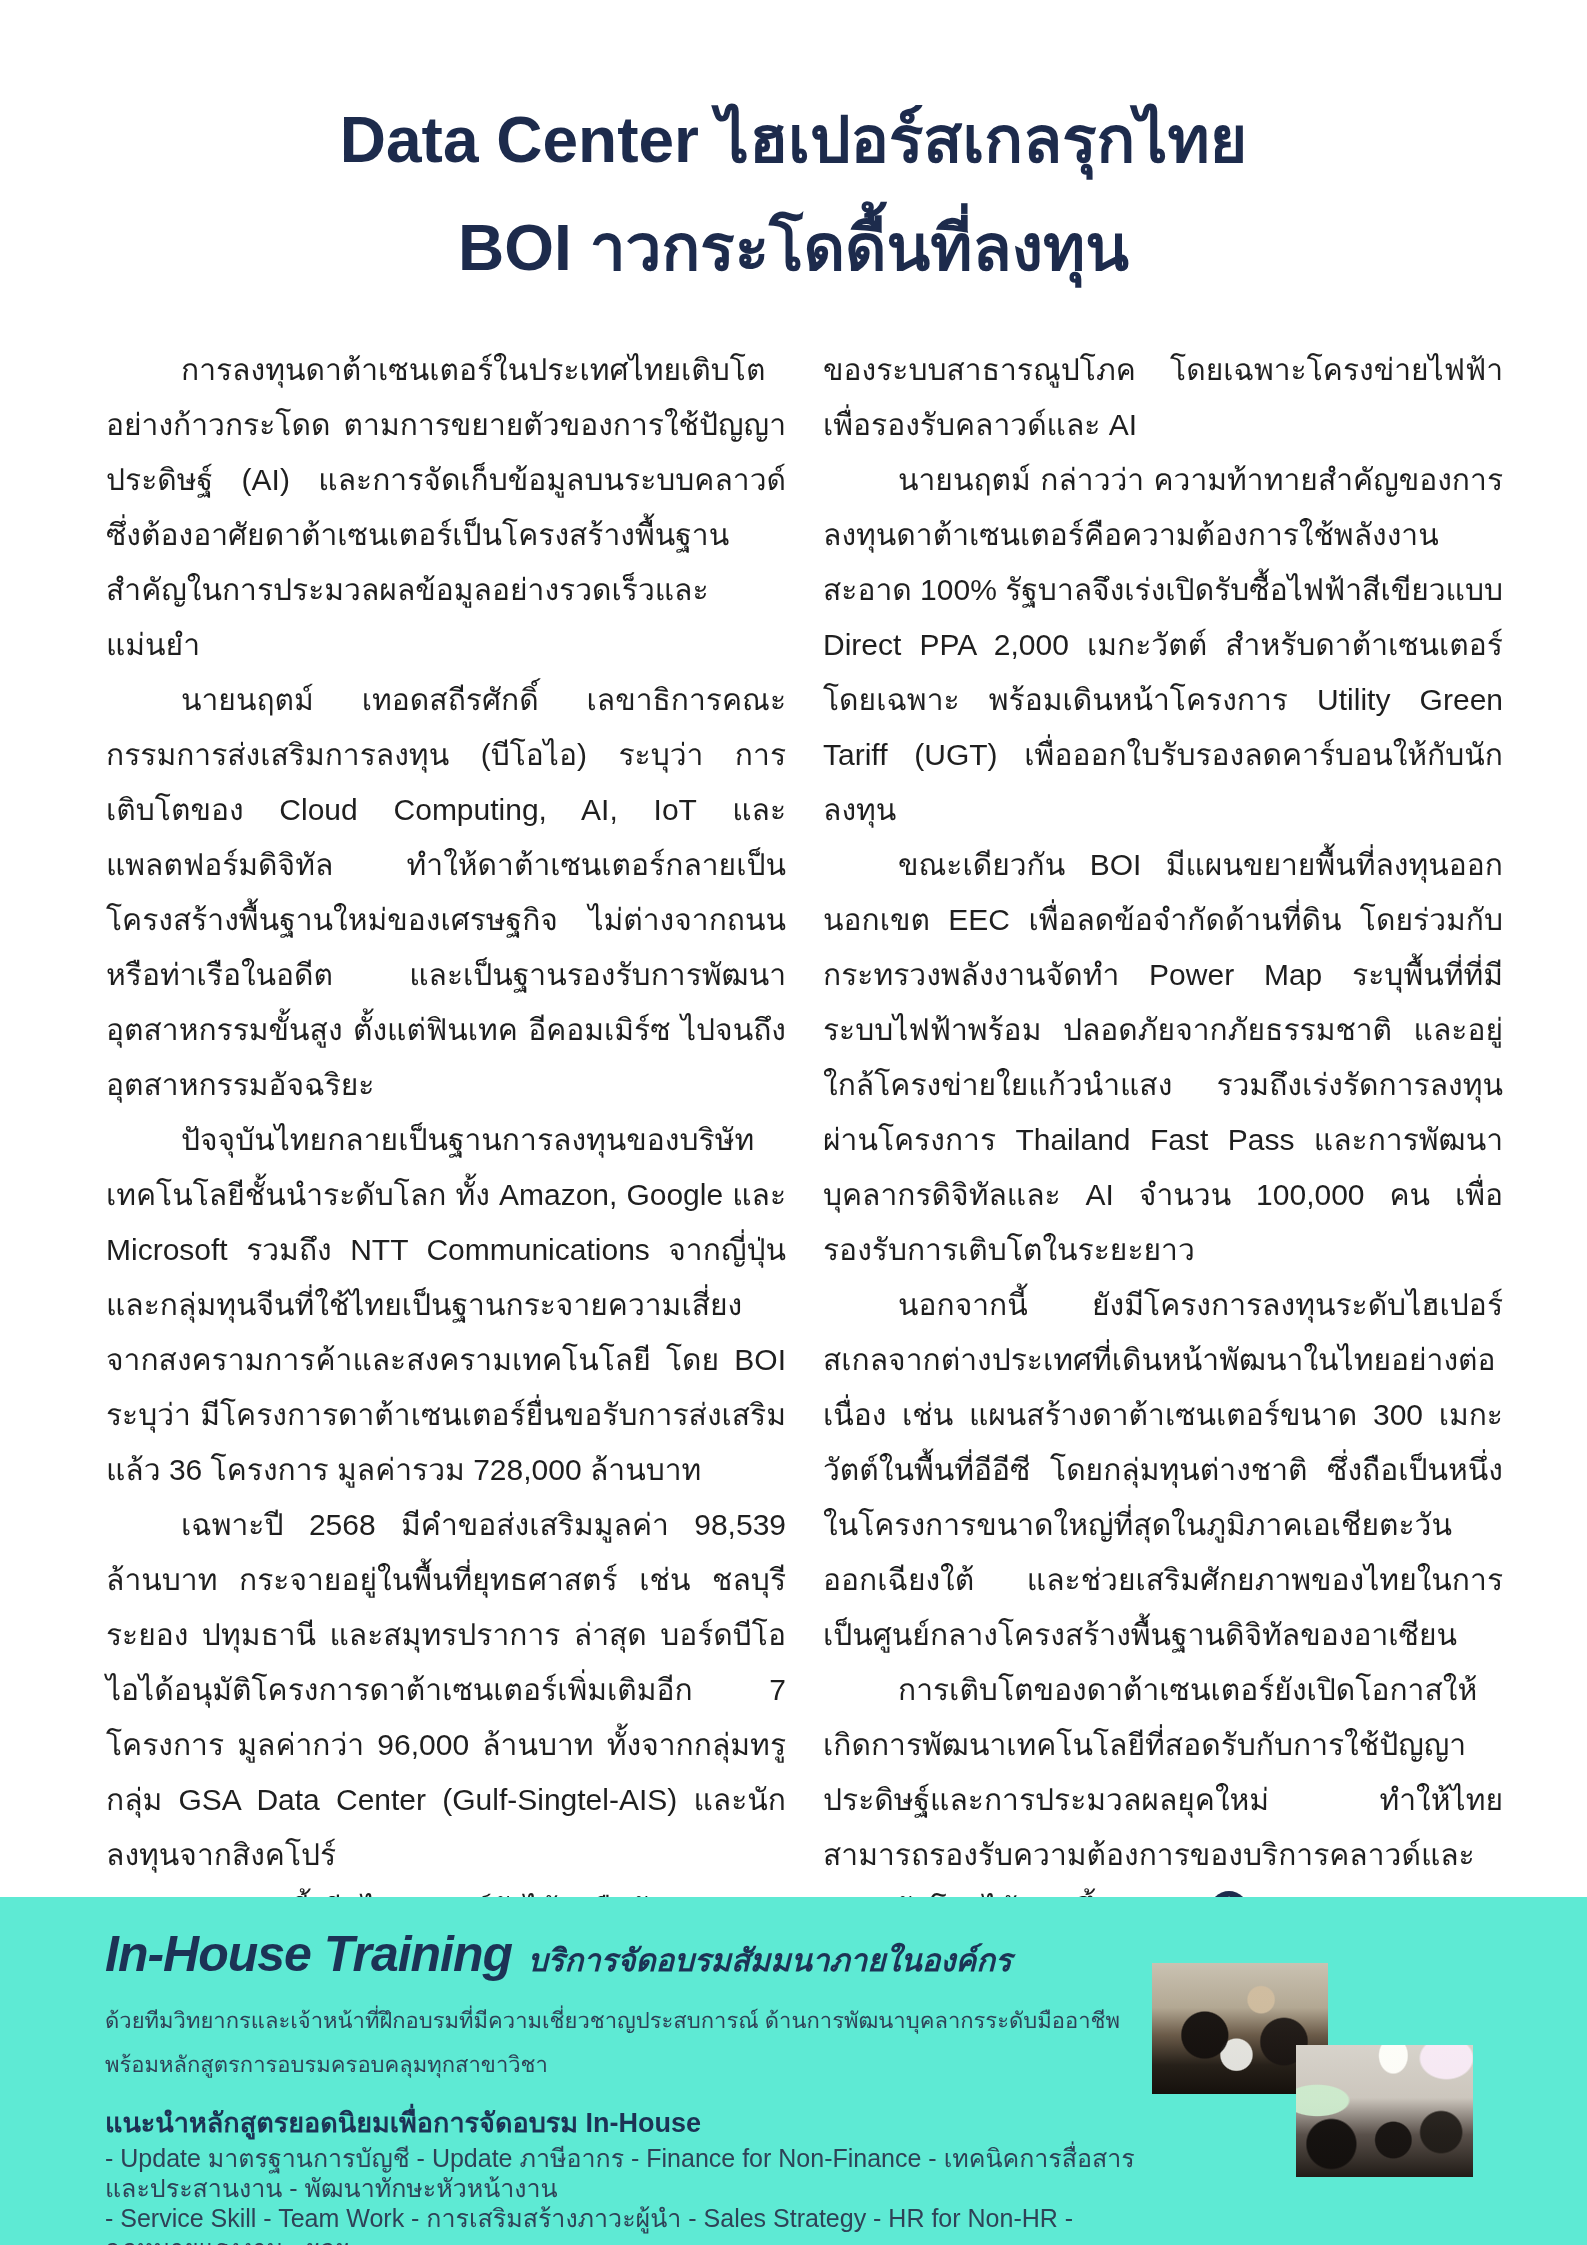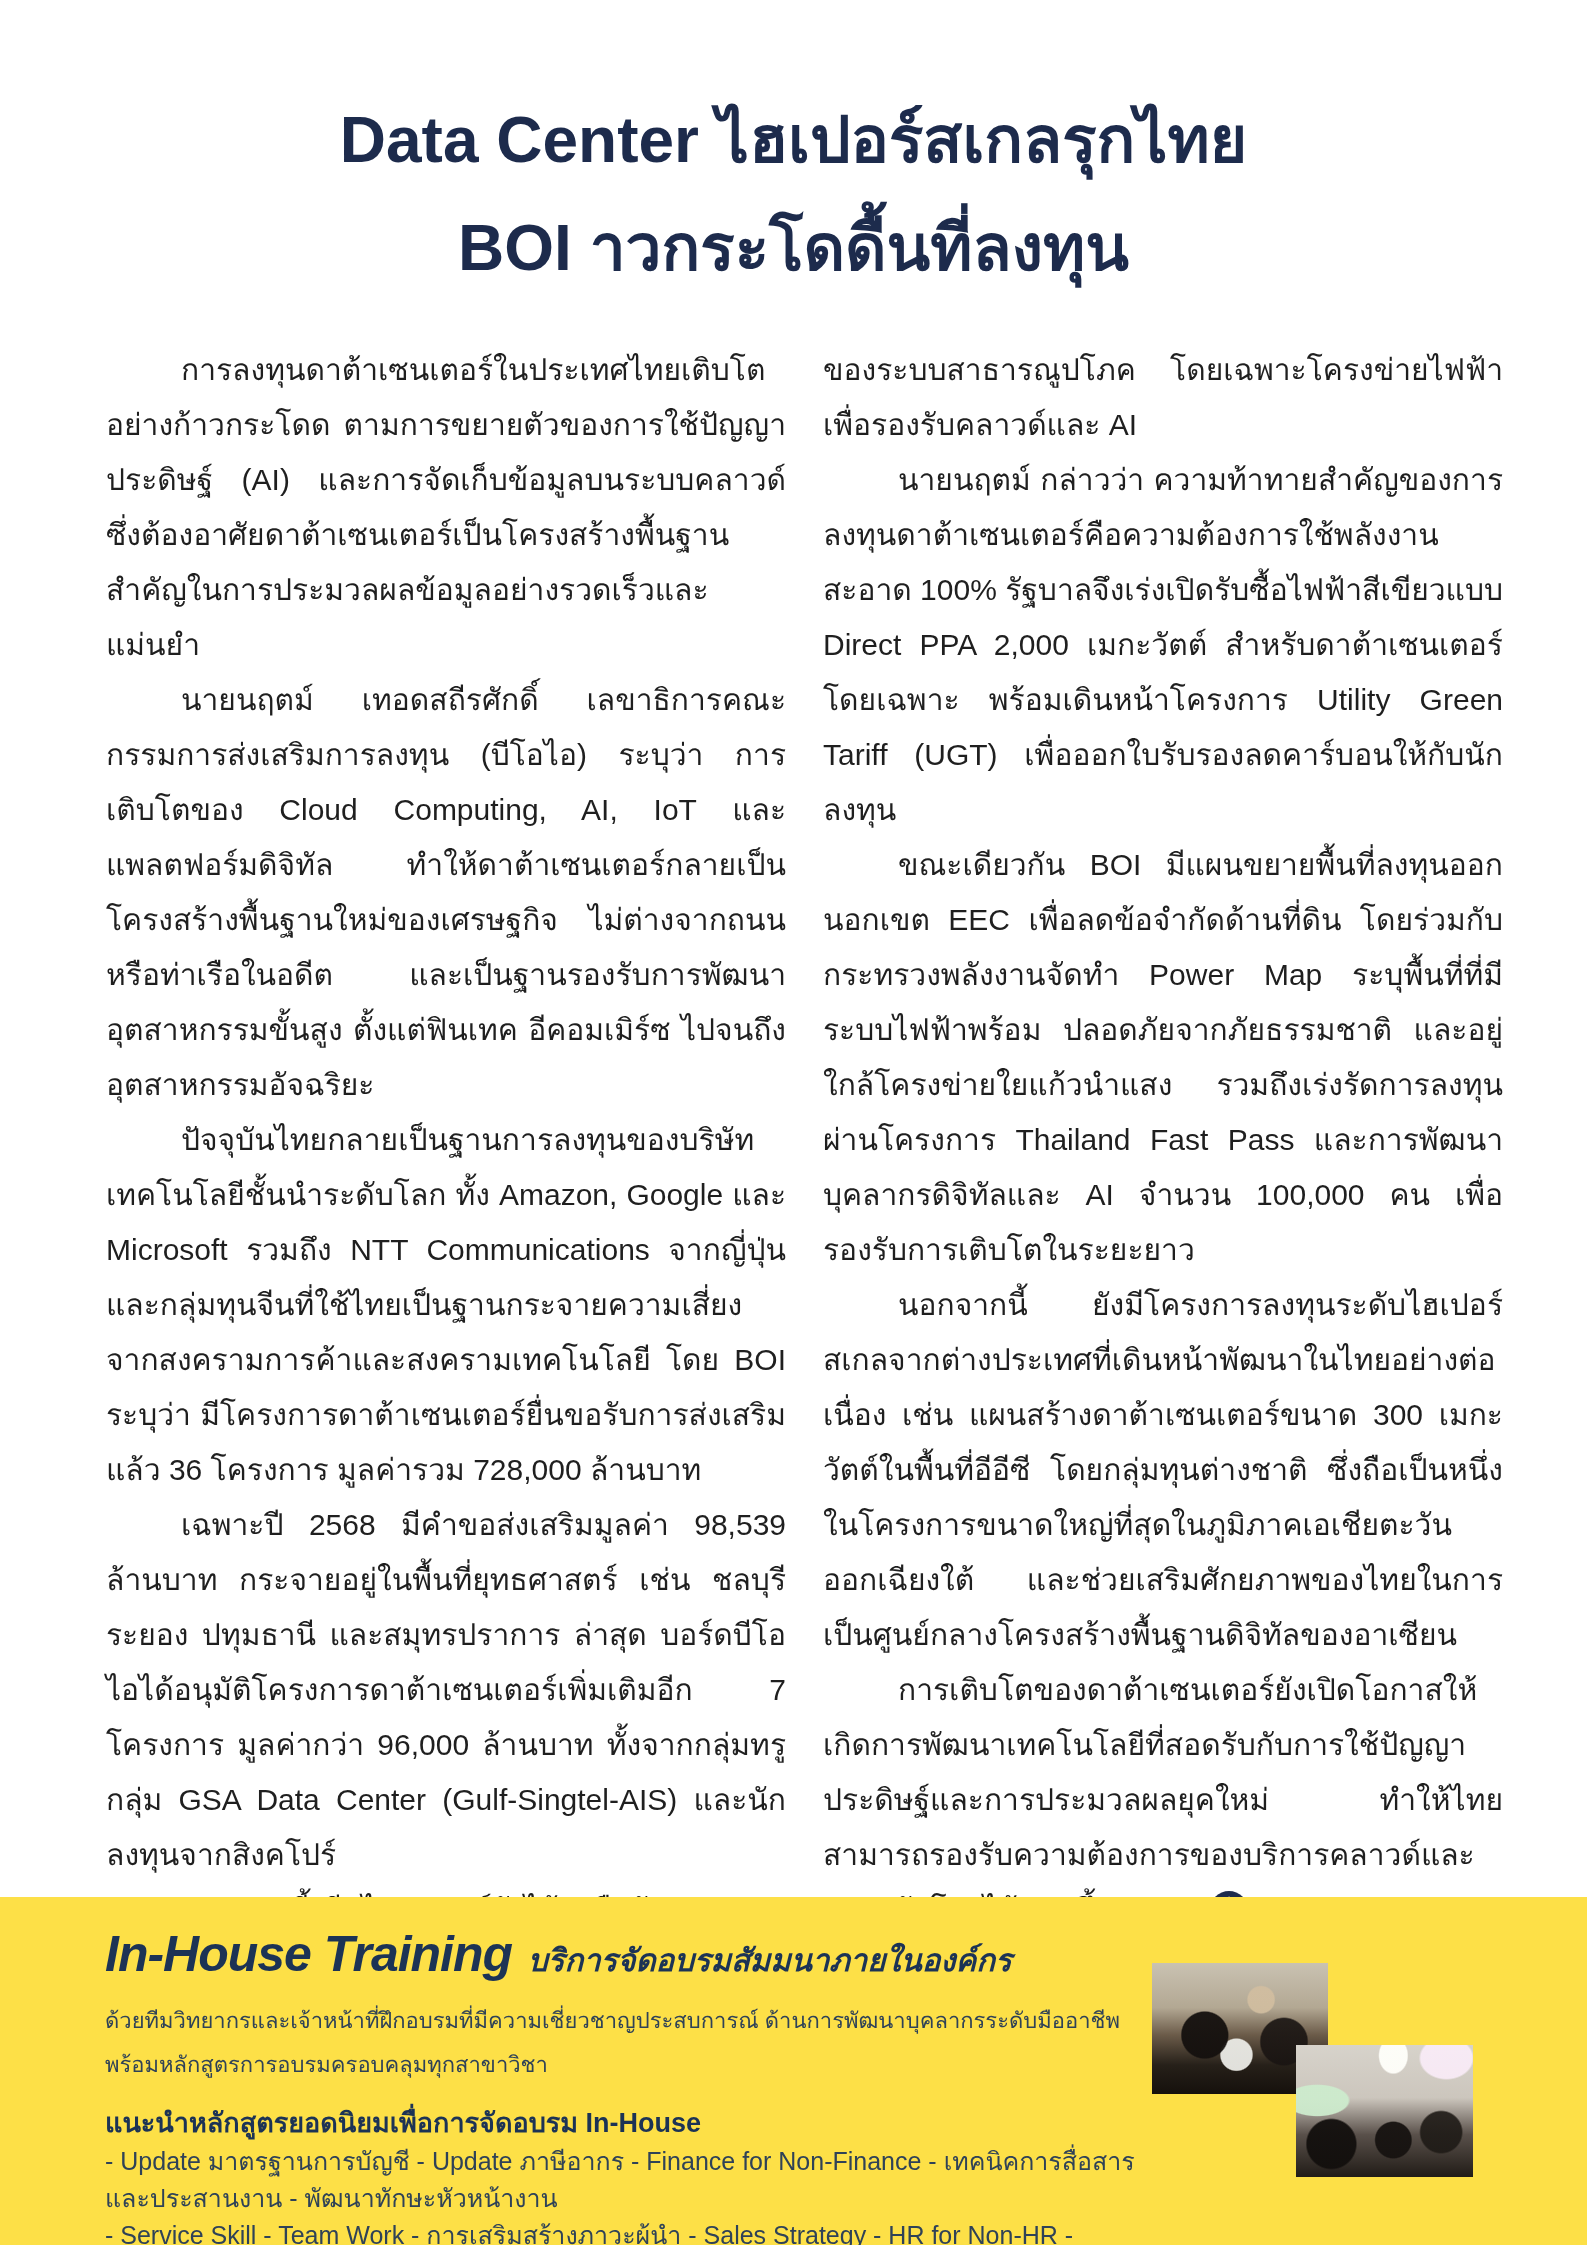--- a/index.html
+++ b/index.html
@@ -40,37 +40,37 @@
   .endmark{
     display:inline-block;
     vertical-align:-9px;
     margin-left:22px;
     width:38px;height:38px;
   }
   
   .footer{
     position:absolute;left:0;top:1897px;
     width:1587px;height:348px;
-    background:#fde047;
+    background:#5eead4;
     text-decoration:underline;
   }
   .footer-inner{position:absolute;left:105px;top:28px;width:1060px;}
   .footer-titlerow{white-space:nowrap;margin-bottom:14px;}
   .footer-title{
     font-style:italic;font-weight:700;
     font-size:50px;color:#1c3355;
     letter-spacing:-1px;
   }
   .footer-subtitle{
     font-weight:700;font-size:31px;color:#1c3355;
     margin-left:16px;font-style:italic;
   }
   .f-line{font-size:22px;color:#2f4257;line-height:44px;margin:0;}
   .f-bold{font-size:27px;color:#1c3355;font-weight:700;line-height:36px;margin:18px 0 2px 0;}
-  .f-small{font-size:25px;color:#2f4257;line-height:37px;margin:0;}
+  .f-small{font-size:25px;color:#2f4257;line-height:30px;margin:0;}
   
   .photo{position:absolute;overflow:hidden;}
   .photo1{
     left:1152px;top:66px;width:176px;height:131px;
     background:
       radial-gradient(circle at 62% 28%, rgba(210,190,160,.9) 0 9%, transparent 10%),
       radial-gradient(circle at 30% 55%, rgba(20,16,14,.95) 0 16%, transparent 17%),
       radial-gradient(circle at 75% 60%, rgba(25,20,18,.9) 0 15%, transparent 16%),
       radial-gradient(circle at 48% 70%, rgba(235,235,230,.95) 0 12%, transparent 13%),
       linear-gradient(180deg,#c9c2b2 0%,#b3a893 34%,#6b5b49 55%,#262019 78%,#15100c 100%);

